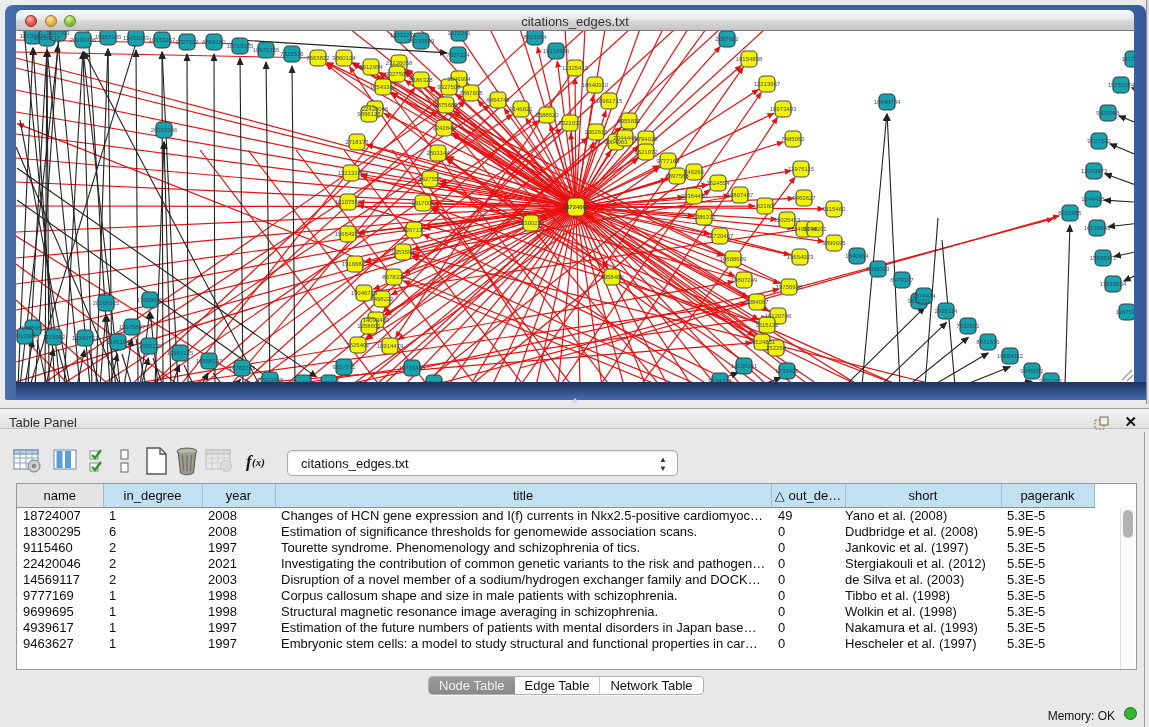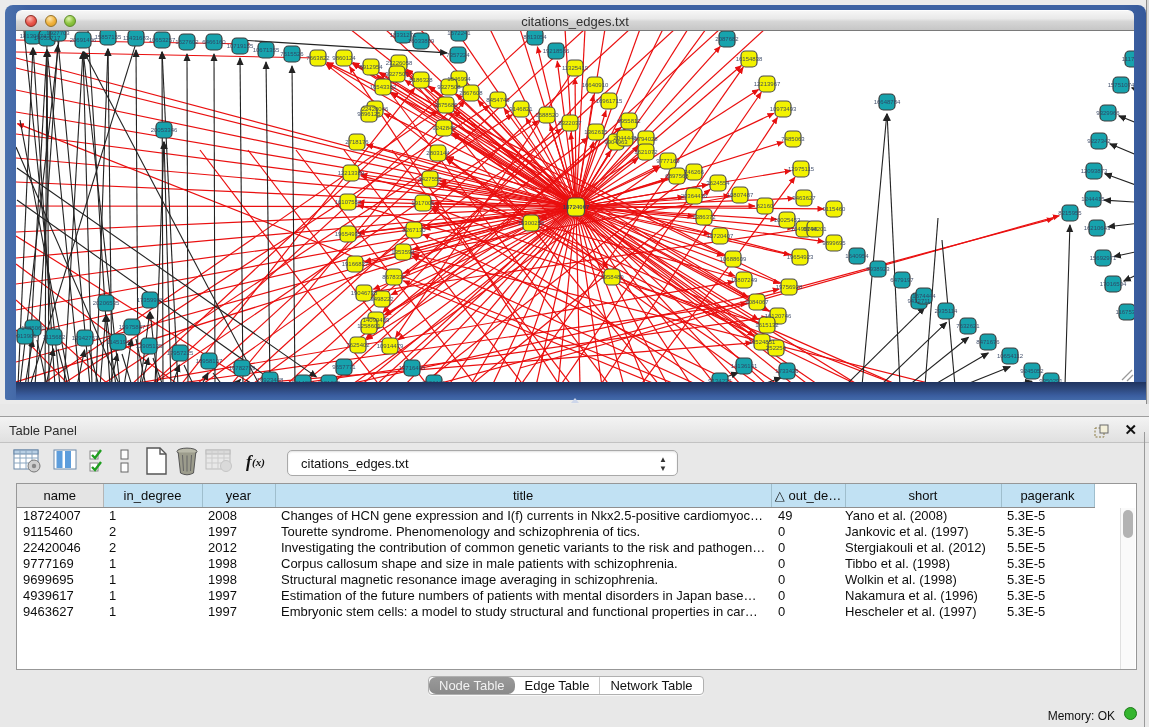--- a/index.html
+++ b/index.html
@@ -20,21 +20,21 @@
 #tl-g { left:48px; background:radial-gradient(circle at 38% 28%, #dff3ae, #8cc43f 52%, #6faa2c); border:1px solid #5d8c28;}
 #canvas { position:absolute; left:16px; top:31px; width:1118px; height:351px; background:#fff; }
 #net { position:absolute; left:0; top:0; }
 #net .re { stroke:#ea0f0f; stroke-width:1.2; }
 #net .bk { stroke:#222; stroke-width:1.1; }
 #net .nt { fill:#17a3ad; stroke:#3a3a3a; stroke-width:1.2; }
 #net .ny { fill:#f2f200; stroke:#4a4a4a; stroke-width:1.2; }
 #net .nh { font-size:8px; font-weight:bold; }
 #net .nl { font-size:6px; fill:#31405f; opacity:.9; text-anchor:middle; font-family:"Liberation Sans",sans-serif; }
 #panel { position:absolute; left:0; top:404px; width:1149px; height:323px; background:#e8e8e8; }
-#phead { position:absolute; left:0; top:12px; width:100%; height:27px;
+#phead { position:absolute; left:0; top:4px; width:100%; height:21px;
   background:linear-gradient(180deg,#f3f3f3,#e0e0e0); border-top:1px solid #9d9d9d; border-bottom:1px solid #c2c2c2; }
 #phead .t { position:absolute; left:9px; top:6px; font-size:13px; color:#2d2d2d; }
 #phead .fl { position:absolute; right:40px; top:7px; }
 #phead .x { position:absolute; right:12px; top:4px; font-size:15px; font-weight:bold; color:#111; }
 #toolbar { position:absolute; left:12px; top:41px; }
 #combo { position:absolute; left:287px; top:46px; width:391px; height:26px; background:#fff;
   border:1px solid #a9a9a9; border-radius:5px; box-shadow:inset 0 1px 2px rgba(0,0,0,.12); }
 #combo .ct { position:absolute; left:13px; top:5px; font-size:13px; color:#111; }
 #combo .ar { position:absolute; right:10px; top:4px; font-size:8px; color:#333; line-height:9px; }
 #tblwrap { position:absolute; left:16px; top:79px; width:1121px; height:187px;
@@ -48,21 +48,21 @@
 td.c1 { padding-left:6px; }
 td.c5 { padding-left:7px; }
 td.c6 { text-align:left; padding:0; }
 col.c1{width:86px} col.c2{width:99px} col.c3{width:73px} col.c4{width:496px}
 col.c5{width:74px} col.c6{width:156px} col.c7{width:93px} col.c8{width:27px}
 #vscroll { position:absolute; right:1px; top:24px; width:15px; height:162px; background:#fafafa; border-left:1px solid #e0e0e0;}
 #vthumb { position:absolute; left:2px; top:2px; width:10px; height:28px; background:#b3b3b3; border-radius:6px; }
 #tabs { position:absolute; left:428px; top:272px; height:19px; display:flex;
   border:1px solid #b0b0b0; border-radius:4px; overflow:hidden; background:#fff;
   box-shadow:0 1px 0 rgba(255,255,255,.7); }
-#tabs div { font-size:13px; padding:1px 10px 0 10px; color:#111;border-radius:7px; }
+#tabs div { font-size:13px; padding:1px 10px 0 10px; color:#111; }
 #tabs .sel { background:linear-gradient(180deg,#9a9a9a,#8a8a8a); color:#f2f2f2; }
 #tabs .sep { width:1px; padding:0; background:#c8c8c8; }
 #mem { position:absolute; right:34px; top:305px; font-size:12px; color:#111; }
 #memdot { position:absolute; right:12px; top:303px; width:13px; height:13px; border-radius:50%;
   background:#35b52f; border:1.5px solid #1c7a18; }
 #redge { position:absolute; right:4px; top:28px; width:1px; height:296px; background:#9a9a9a; }
 #divider { position:absolute; left:571px; top:398px; width:0; height:0;
   border-left:4px solid transparent; border-right:4px solid transparent; border-bottom:5px solid #cdd6ea; }
 </style></head>
 <body>
@@ -730,37 +730,57 @@
             <td class="c1">18724007</td>
             <td class="c2">1</td>
             <td class="c3">2008</td>
             <td class="c4">Changes of HCN gene expression and I(f) currents in Nkx2.5-positive cardiomyoc…</td>
             <td class="c5">49</td>
             <td class="c6">Yano et al. (2008)</td>
             <td class="c7">5.3E-5</td>
             <td class="c8"></td>
           </tr>
 <tr>
+            <td class="c1">18300295</td>
+            <td class="c2">6</td>
+            <td class="c3">2008</td>
+            <td class="c4">Estimation of significance thresholds for genomewide association scans.</td>
+            <td class="c5">0</td>
+            <td class="c6">Dudbridge et al. (2008)</td>
+            <td class="c7">5.9E-5</td>
+            <td class="c8"></td>
+          </tr>
+<tr>
             <td class="c1">9115460</td>
             <td class="c2">2</td>
             <td class="c3">1997</td>
             <td class="c4">Tourette syndrome. Phenomenology and schizophrenia of tics.</td>
             <td class="c5">0</td>
             <td class="c6">Jankovic et al. (1997)</td>
             <td class="c7">5.3E-5</td>
             <td class="c8"></td>
           </tr>
 <tr>
             <td class="c1">22420046</td>
             <td class="c2">2</td>
-            <td class="c3">2012</td>
+            <td class="c3">2021</td>
             <td class="c4">Investigating the contribution of common genetic variants to the risk and pathogen…</td>
             <td class="c5">0</td>
             <td class="c6">Stergiakouli et al. (2012)</td>
             <td class="c7">5.5E-5</td>
+            <td class="c8"></td>
+          </tr>
+<tr>
+            <td class="c1">14569117</td>
+            <td class="c2">2</td>
+            <td class="c3">2003</td>
+            <td class="c4">Disruption of a novel member of a sodium/hydrogen exchanger family and DOCK…</td>
+            <td class="c5">0</td>
+            <td class="c6">de Silva et al. (2003)</td>
+            <td class="c7">5.3E-5</td>
             <td class="c8"></td>
           </tr>
 <tr>
             <td class="c1">9777169</td>
             <td class="c2">1</td>
             <td class="c3">1998</td>
             <td class="c4">Corpus callosum shape and size in male patients with schizophrenia.</td>
             <td class="c5">0</td>
             <td class="c6">Tibbo et al. (1998)</td>
             <td class="c7">5.3E-5</td>
@@ -775,21 +795,21 @@
             <td class="c6">Wolkin et al. (1998)</td>
             <td class="c7">5.3E-5</td>
             <td class="c8"></td>
           </tr>
 <tr>
             <td class="c1">4939617</td>
             <td class="c2">1</td>
             <td class="c3">1997</td>
             <td class="c4">Estimation of the future numbers of patients with mental disorders in Japan base…</td>
             <td class="c5">0</td>
-            <td class="c6">Nakamura et al. (1996)</td>
+            <td class="c6">Nakamura et al. (1993)</td>
             <td class="c7">5.3E-5</td>
             <td class="c8"></td>
           </tr>
 <tr>
             <td class="c1">9463627</td>
             <td class="c2">1</td>
             <td class="c3">1997</td>
             <td class="c4">Embryonic stem cells: a model to study structural and functional properties in car…</td>
             <td class="c5">0</td>
             <td class="c6">Hescheler et al. (1997)</td>

